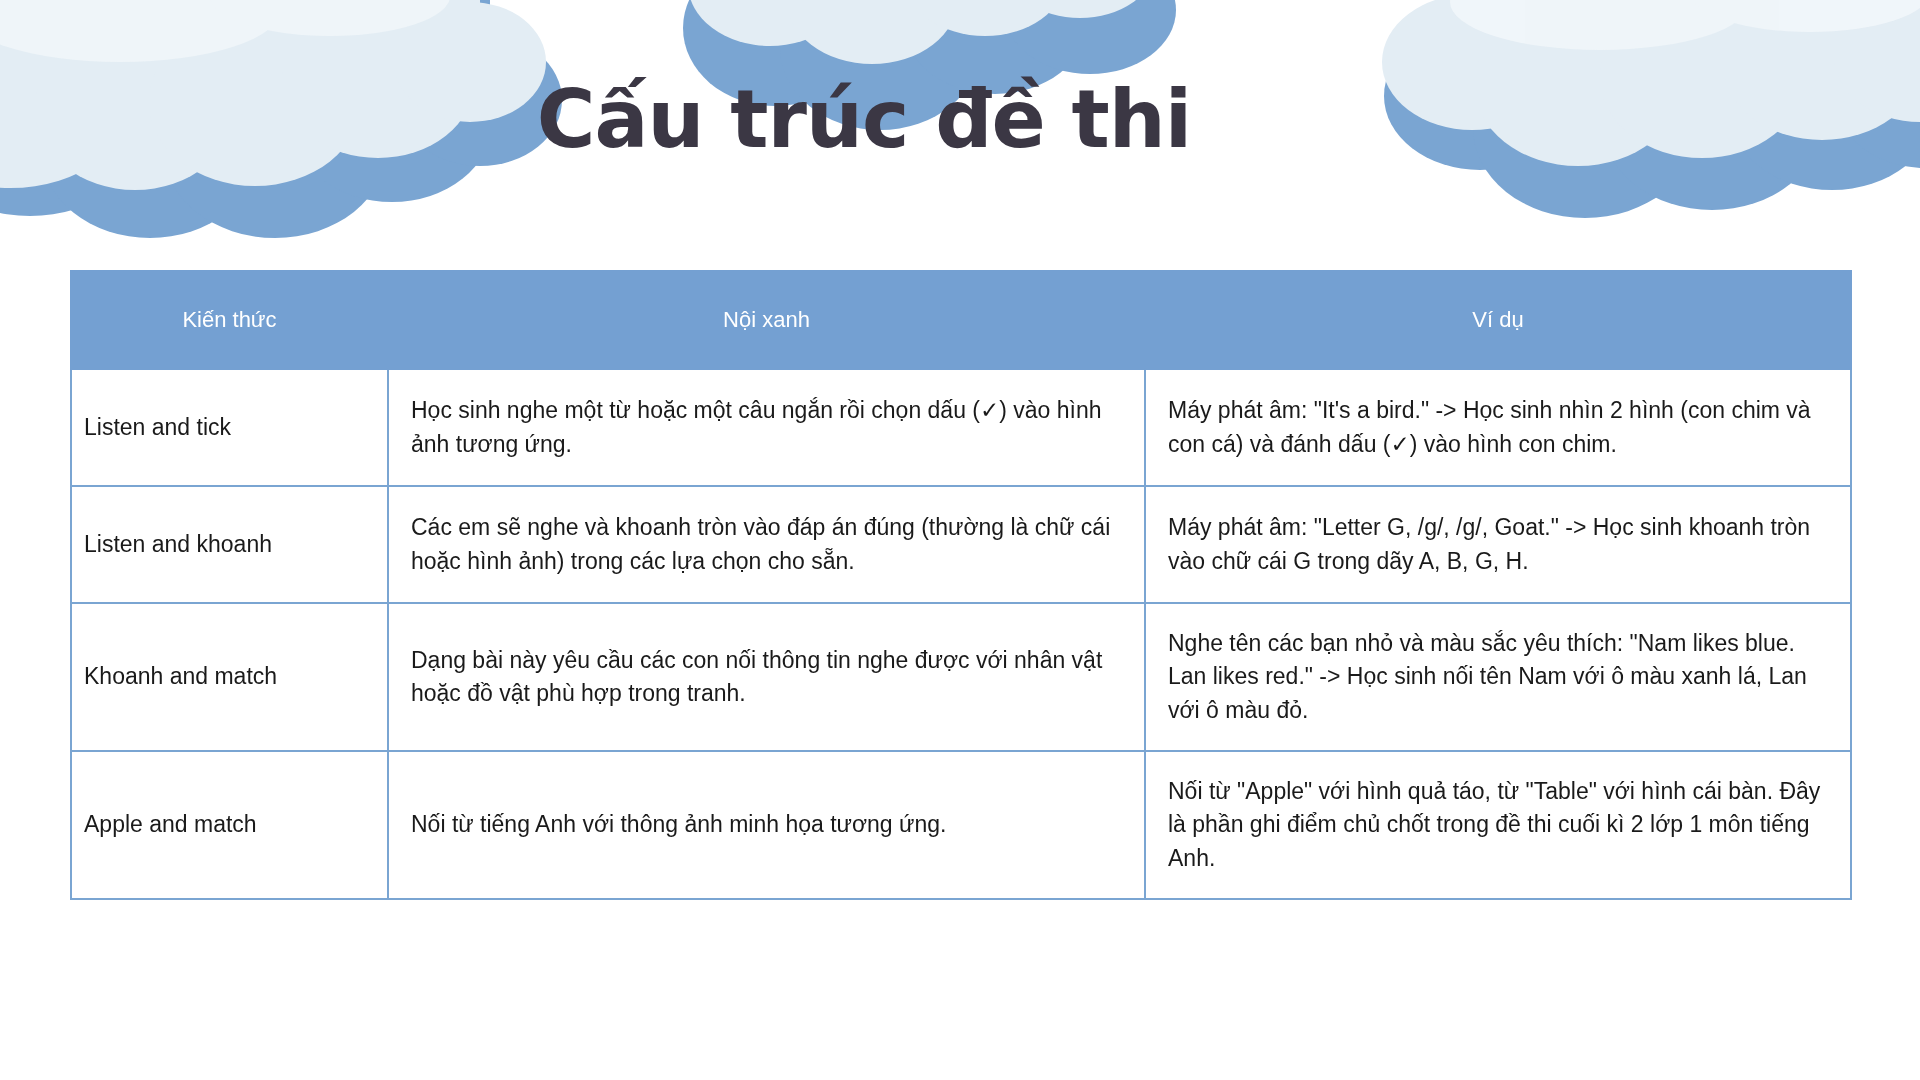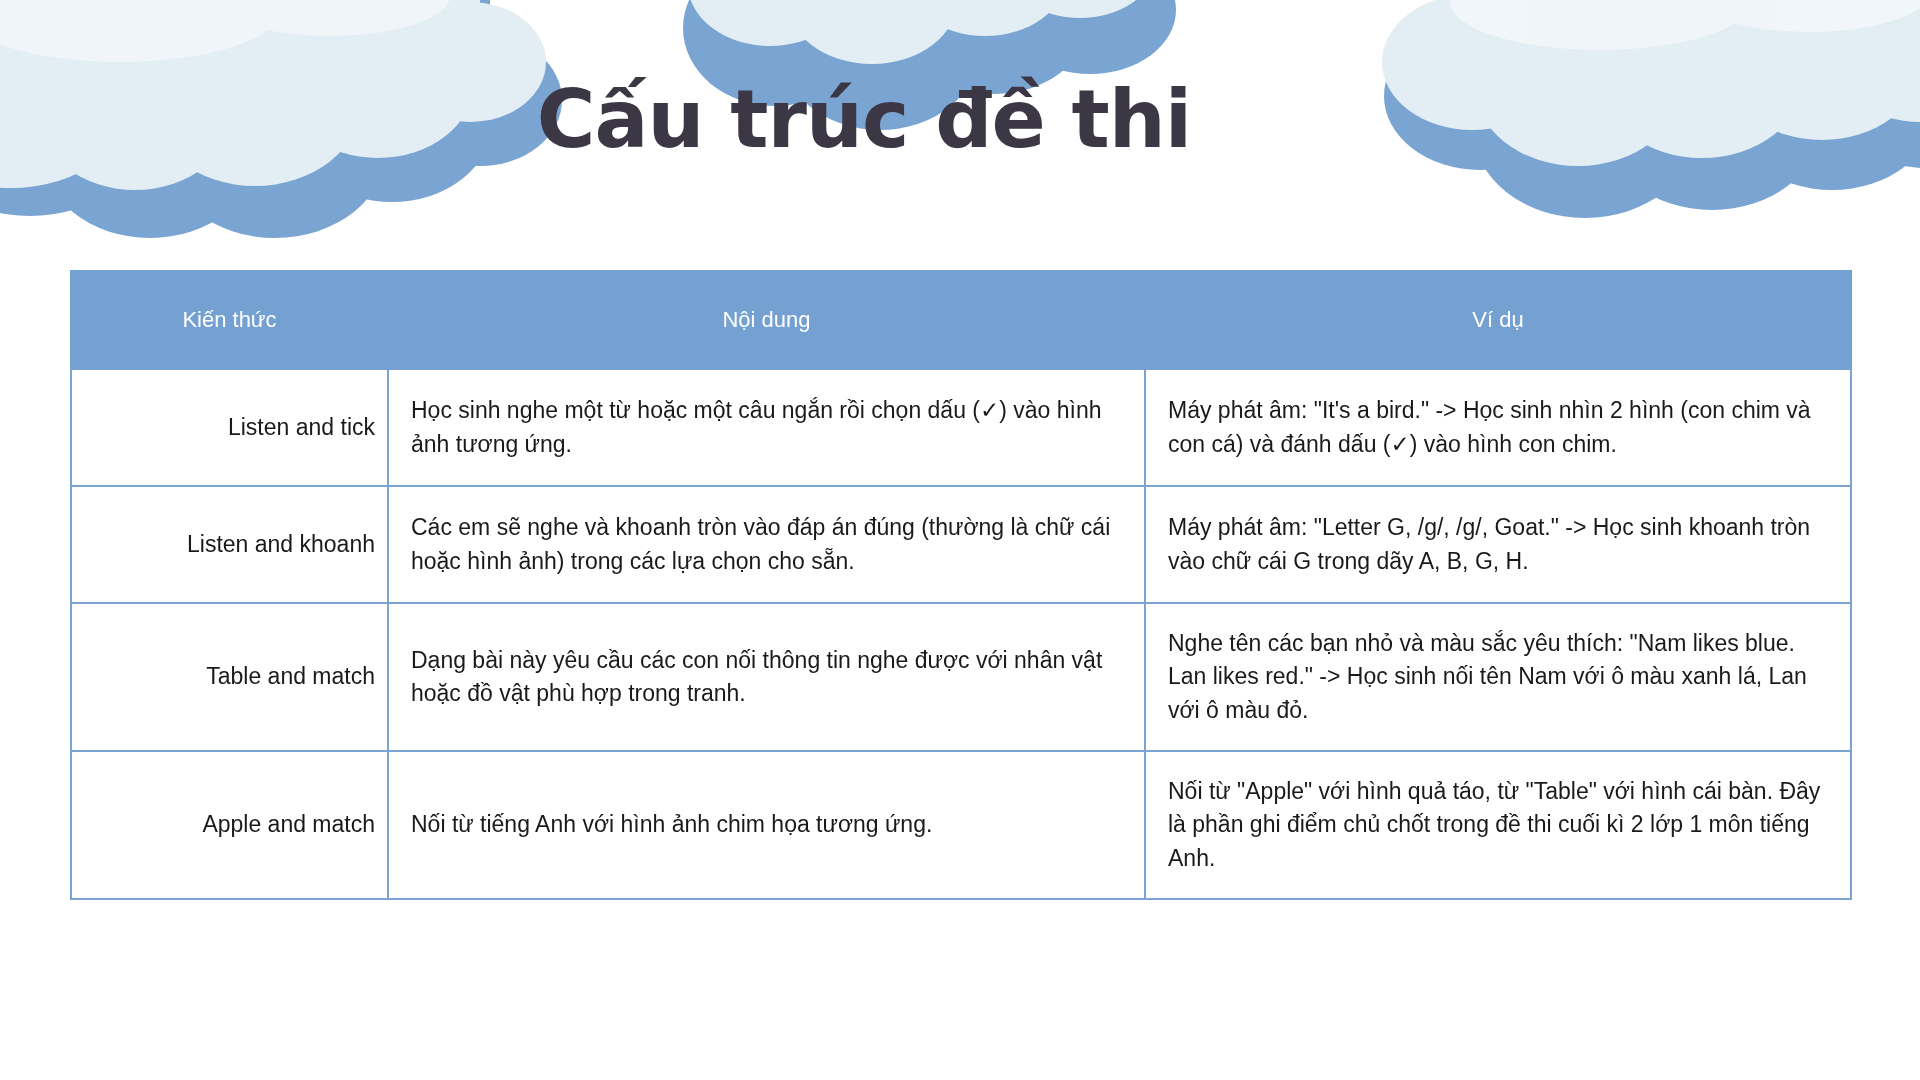--- a/index.html
+++ b/index.html
@@ -86,21 +86,21 @@
     border: 2px solid #7aa5d2;
     font-size: 23px;
     line-height: 1.45;
     color: #1a1a1a;
     padding: 18px 22px;
     vertical-align: middle;
     background: #ffffff;
   }
 
   table.structure-table tbody td.knowledge {
-    text-align: right;
+    text-align: left;
     padding: 18px 12px;
   }
 
   table.structure-table tbody td.content,
   table.structure-table tbody td.example {
     text-align: left;
   }
 
   tbody tr.r0 td { height: 117px; }
   tbody tr.r1 td { height: 117px; }
@@ -187,40 +187,40 @@
 <div class="table-wrap">
   <table class="structure-table">
     <colgroup>
       <col class="c-know">
       <col class="c-content">
       <col class="c-example">
     </colgroup>
     <thead>
       <tr>
         <th>Kiến thức</th>
-        <th>Nội dung</th>
+        <th>Nội xanh</th>
         <th>Ví dụ</th>
       </tr>
     </thead>
     <tbody>
       <tr class="r0">
         <td class="knowledge">Listen and tick</td>
         <td class="content">Học sinh nghe một từ hoặc một câu ngắn rồi chọn dấu (✓) vào hình ảnh tương ứng.</td>
         <td class="example">Máy phát âm: "It's a bird." -&gt; Học sinh nhìn 2 hình (con chim và con cá) và đánh dấu (✓) vào hình con chim.</td>
       </tr>
       <tr class="r1">
         <td class="knowledge">Listen and khoanh</td>
         <td class="content">Các em sẽ nghe và khoanh tròn vào đáp án đúng (thường là chữ cái hoặc hình ảnh) trong các lựa chọn cho sẵn.</td>
         <td class="example">Máy phát âm: "Letter G, /g/, /g/, Goat." -&gt; Học sinh khoanh tròn vào chữ cái G trong dãy A, B, G, H.</td>
       </tr>
       <tr class="r2">
-        <td class="knowledge">Table and match</td>
+        <td class="knowledge">Khoanh and match</td>
         <td class="content">Dạng bài này yêu cầu các con nối thông tin nghe được với nhân vật hoặc đồ vật phù hợp trong tranh.</td>
         <td class="example"> Nghe tên các bạn nhỏ và màu sắc yêu thích: "Nam likes blue. Lan likes red." -&gt; Học sinh nối tên Nam với ô màu xanh lá, Lan với ô màu đỏ.</td>
       </tr>
       <tr class="r3">
         <td class="knowledge">Apple and match</td>
-        <td class="content">Nối từ tiếng Anh với hình ảnh chim họa tương ứng.</td>
+        <td class="content">Nối từ tiếng Anh với thông ảnh minh họa tương ứng.</td>
         <td class="example">Nối từ "Apple" với hình quả táo, từ "Table" với hình cái bàn. Đây là phần ghi điểm chủ chốt trong đề thi cuối kì 2 lớp 1 môn tiếng Anh.</td>
       </tr>
     </tbody>
   </table>
 </div>
 
 </body></html>

